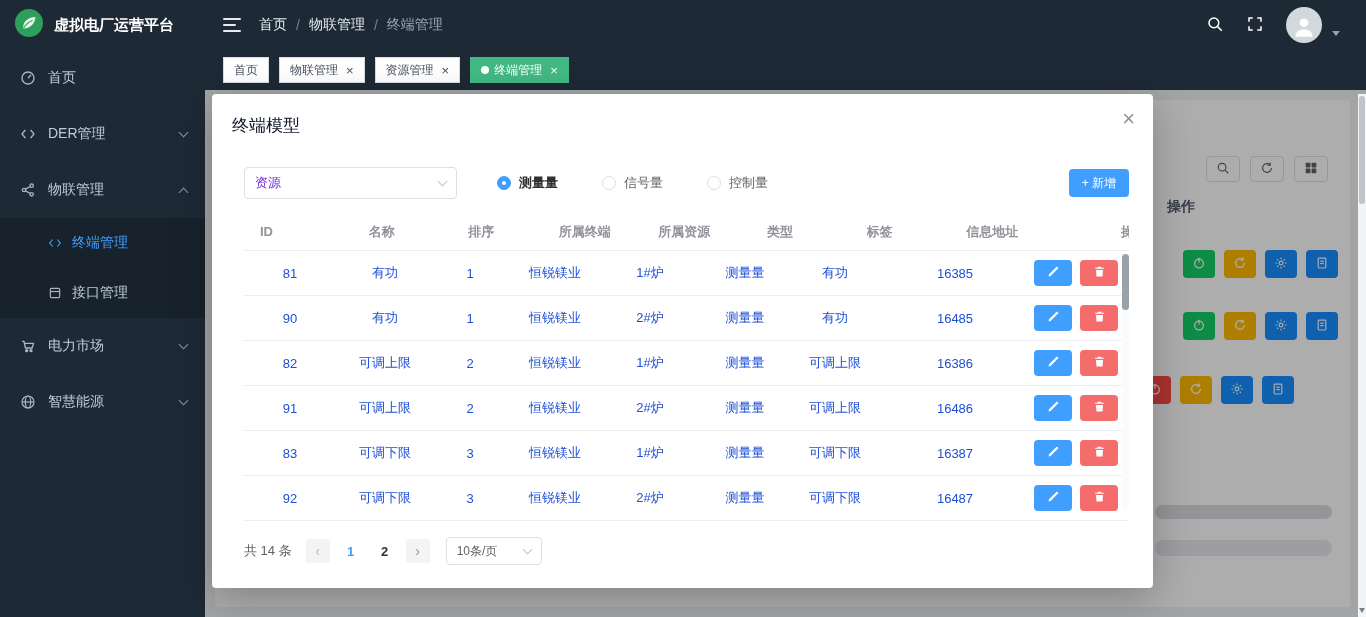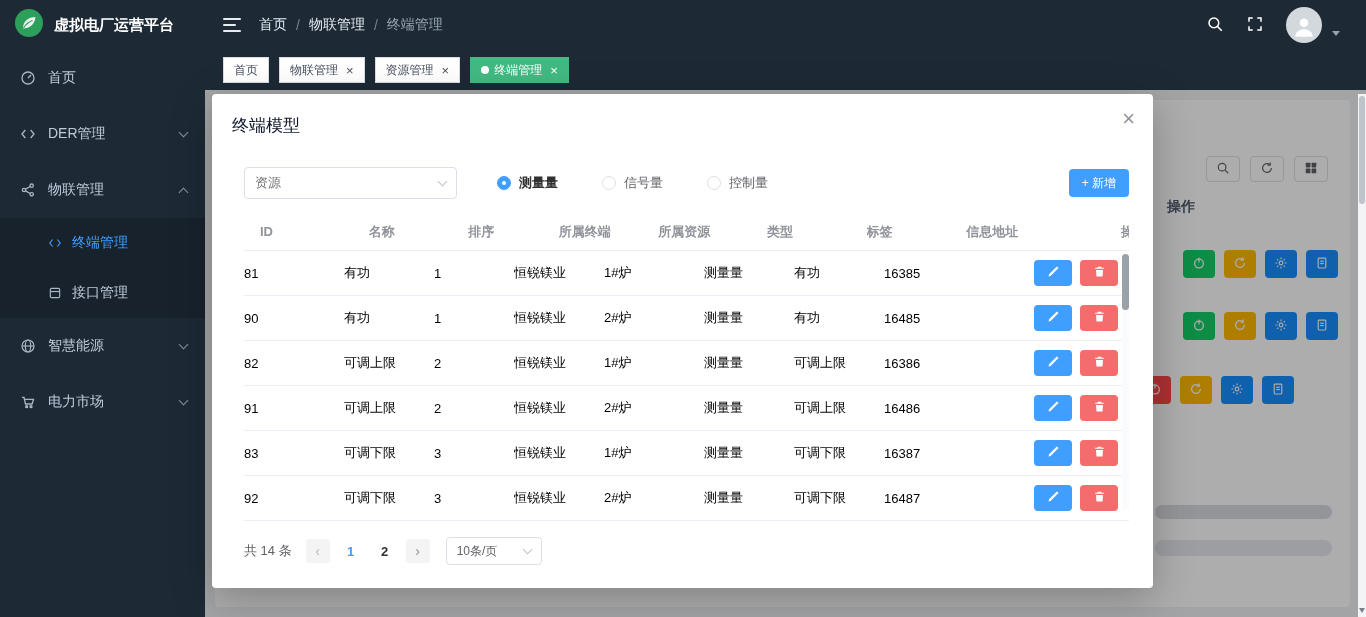--- a/index.html
+++ b/index.html
@@ -61,37 +61,37 @@
   .page-scroll-arrow { position: absolute; bottom: 4px; left: 0; width: 8px; display: flex; justify-content: center; }
   .page-scroll-arrow i { width: 0; height: 0; border-left: 3px solid transparent; border-right: 3px solid transparent; border-top: 5px solid #7a8088; }
 
   
   .modal { position: absolute; left: 212px; top: 94px; width: 941px; height: 494px; background: #fff; border-radius: 4px; box-shadow: 0 10px 40px rgba(0,0,0,.25); z-index: 50; }
   .modal-head { position: relative; padding: 20px 20px 0 20px; }
   .modal-title { font-size: 17px; color: #0f172a; }
   .modal-close { position: absolute; right: 18px; top: 14px; background: none; border: none; font-size: 22px; color: #909399; cursor: pointer; line-height: 1; }
   .filter-row { display: flex; align-items: center; margin: 30px 24px 0 32px; }
   .select { width: 213px; height: 32px; border: 1px solid #dcdfe6; border-radius: 4px; display: flex; align-items: center; padding: 0 10px; background: #fff; cursor: pointer; }
-  .select .ph { color: #737373; font-size: 13px; }
+  .select .ph { color: #6d28d9; font-size: 13px; }
   .sel-chev { width: 7px; height: 7px; border-right: 1.5px solid #c0c4cc; border-bottom: 1.5px solid #c0c4cc; transform: rotate(45deg); margin-top: -3px; margin-left: auto; }
   .radio-group { display: flex; align-items: center; gap: 44px; margin-left: 40px; }
   .radio-item { display: flex; align-items: center; gap: 8px; cursor: pointer; }
   .radio { width: 14px; height: 14px; border: 1px solid #dcdfe6; border-radius: 50%; background: #fff; position: relative; flex: none; }
   .radio.checked { background: #409eff; border-color: #409eff; }
   .radio.checked::after { content: ""; position: absolute; left: 4px; top: 4px; width: 4px; height: 4px; background: #fff; border-radius: 50%; }
   .radio-label { font-size: 13px; color: #606266; }
   .radio-item.checked .radio-label { color: #303133; font-weight: bold; }
   .add-btn { margin-left: auto; height: 28px; padding: 0 13px; background: #409eff; color: #fff; border: none; border-radius: 4px; font-size: 12px; cursor: pointer; }
 
   .grid-head { display: flex; margin: 14px 24px 0 32px; height: 38px; align-items: center; border-bottom: 1px solid #ebeef5; }
   .head-cell { font-size: 13px; color: #909399; font-weight: bold; margin-left: 16px; }
   .cell { padding-right: 8px; white-space: nowrap; overflow: hidden; }
   .c0{width:100px}.c1{width:90px}.c2{width:80px}.c3{width:90px}.c4{width:100px}.c5{width:90px}.c6{width:90px}.c7{width:150px}.c8{flex:1}
   .grid-body-wrap { position: relative; margin: 0 24px 0 32px; height: 272px; overflow: hidden; }
-  .grid-row { display: flex; align-items: center; height: 45px; border-bottom: 1px solid #ebeef5; font-size: 13px; color: #000000; }
+  .grid-row { display: flex; align-items: center; height: 45px; border-bottom: 1px solid #ebeef5; font-size: 13px; color: #1d4ed8; text-align: center; }
   .ops { display: flex; gap: 8px; }
   .mini-btn { width: 38px; height: 26px; border: none; border-radius: 4px; display: flex; align-items: center; justify-content: center; cursor: pointer; }
   .inner-scroll { position: absolute; right: 0; top: 3px; width: 7px; height: 256px; background: #fafbfc; border-radius: 4px; }
   .inner-thumb { width: 7px; height: 56px; background: #9aa1a8; border-radius: 4px; cursor: pointer; }
 
   .pager { display: flex; align-items: center; margin: 14px 24px 0 32px; font-size: 13px; color: #606266; }
   .pg-btn { width: 24px; height: 24px; margin-left: 14px; background: #f4f4f5; border: none; border-radius: 3px; color: #b6bbc2; font-size: 14px; cursor: pointer; display: flex; align-items: center; justify-content: center; }
   .pg-num { min-width: 26px; text-align: center; font-weight: bold; color: #303133; cursor: pointer; margin-left: 8px; font-size: 13px; }
   .pg-num.active { color: #409eff; }
   .pg-btn.next { margin-left: 8px; color: #8a9099; }
@@ -161,38 +161,38 @@
               <svg width="14" height="14" viewBox="0 0 24 24" fill="none" stroke="currentColor" stroke-width="2">
                 <rect x="4" y="4" width="16" height="16" rx="2"></rect>
                 <line x1="4" y1="9.5" x2="20" y2="9.5"></line>
               </svg>
             </span>
           <span>接口管理</span>
         </div>
       </div>
       <div class="menu-item">
         <span class="mi-icon">
+            <svg width="16" height="16" viewBox="0 0 24 24" fill="none" stroke="currentColor" stroke-width="2">
+              <path d="M3 5h3l2.2 10h10l2-7H7"></path>
+              <circle cx="10" cy="19" r="1.5" fill="currentColor"></circle>
+              <circle cx="16.5" cy="19" r="1.5" fill="currentColor"></circle>
+            </svg>
+          </span>
+        <span>电力市场</span>
+        <span class="chev down"></span>
+      </div>
+      <div class="menu-item">
+        <span class="mi-icon">
             <svg width="16" height="16" viewBox="0 0 24 24" fill="none" stroke="currentColor" stroke-width="1.8">
               <circle cx="12" cy="12" r="9"></circle>
               <ellipse cx="12" cy="12" rx="4" ry="9"></ellipse>
               <line x1="3" y1="12" x2="21" y2="12"></line>
             </svg>
           </span>
         <span>智慧能源</span>
-        <span class="chev down"></span>
-      </div>
-      <div class="menu-item">
-        <span class="mi-icon">
-            <svg width="16" height="16" viewBox="0 0 24 24" fill="none" stroke="currentColor" stroke-width="2">
-              <path d="M3 5h3l2.2 10h10l2-7H7"></path>
-              <circle cx="10" cy="19" r="1.5" fill="currentColor"></circle>
-              <circle cx="16.5" cy="19" r="1.5" fill="currentColor"></circle>
-            </svg>
-          </span>
-        <span>电力市场</span>
         <span class="chev down"></span>
       </div>
     </nav>
   </aside>
 
   <header class="navbar">
     <button class="hamburger">
         <span></span>
         <span></span>
         <span></span>

